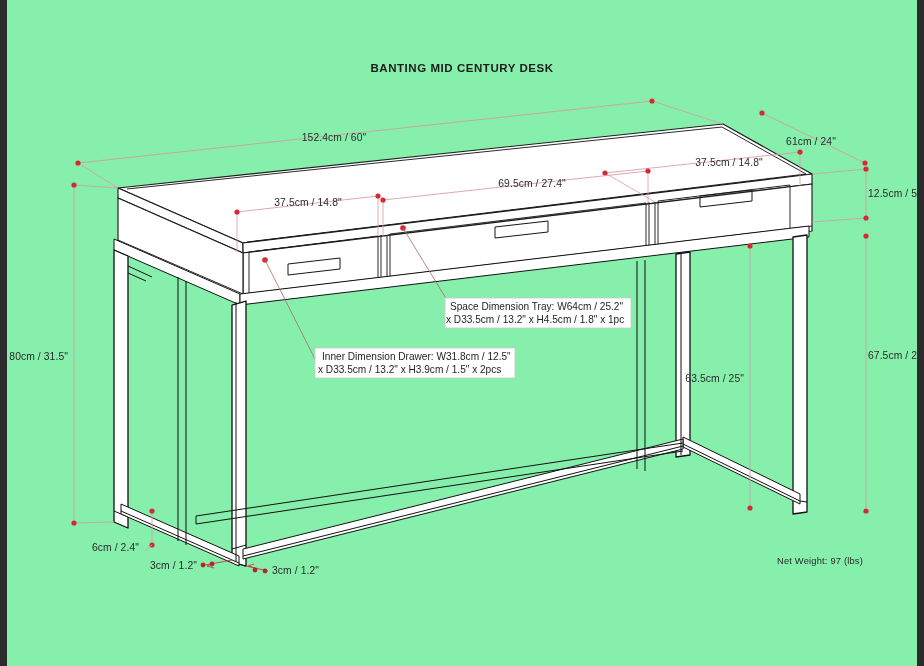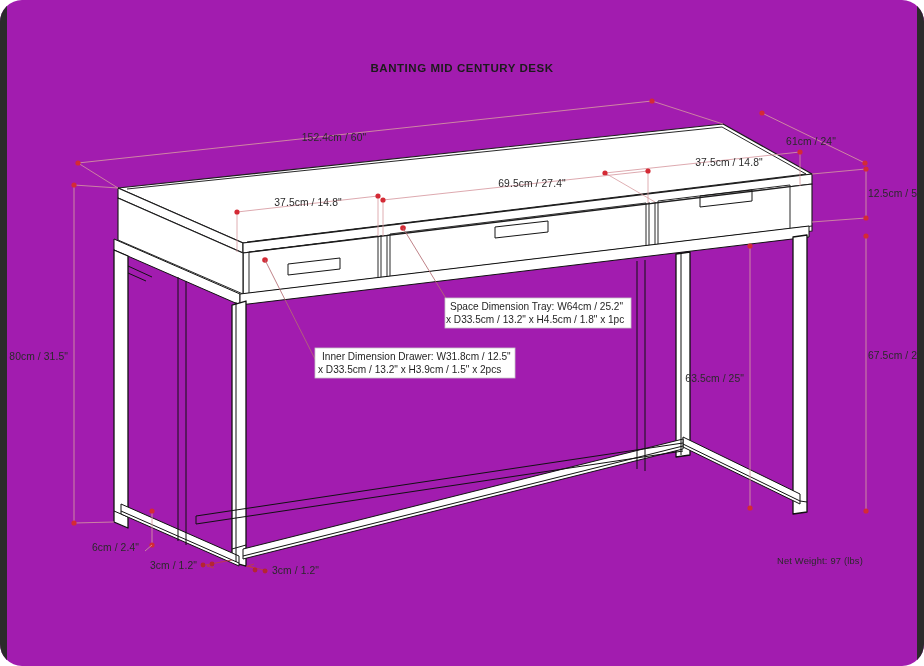--- a/index.html
+++ b/index.html
@@ -7,23 +7,22 @@
     padding: 0;
     background: #ffffff;
   }
   body {
     font-family: "Liberation Sans", sans-serif;
   }
   #page {
     position: relative;
     width: 924px;
     height: 666px;
-    background: #a21caf;
+    background: #86efac;
     overflow: hidden;
-    border-radius: 22px;
   }
   #frame-border {
     position: absolute;
     left: 0; top: 0;
     width: 924px; height: 666px;
     box-sizing: border-box;
     border-left: 7px solid #2b2b2b;
     border-right: 7px solid #2b2b2b;
     pointer-events: none;
   }

